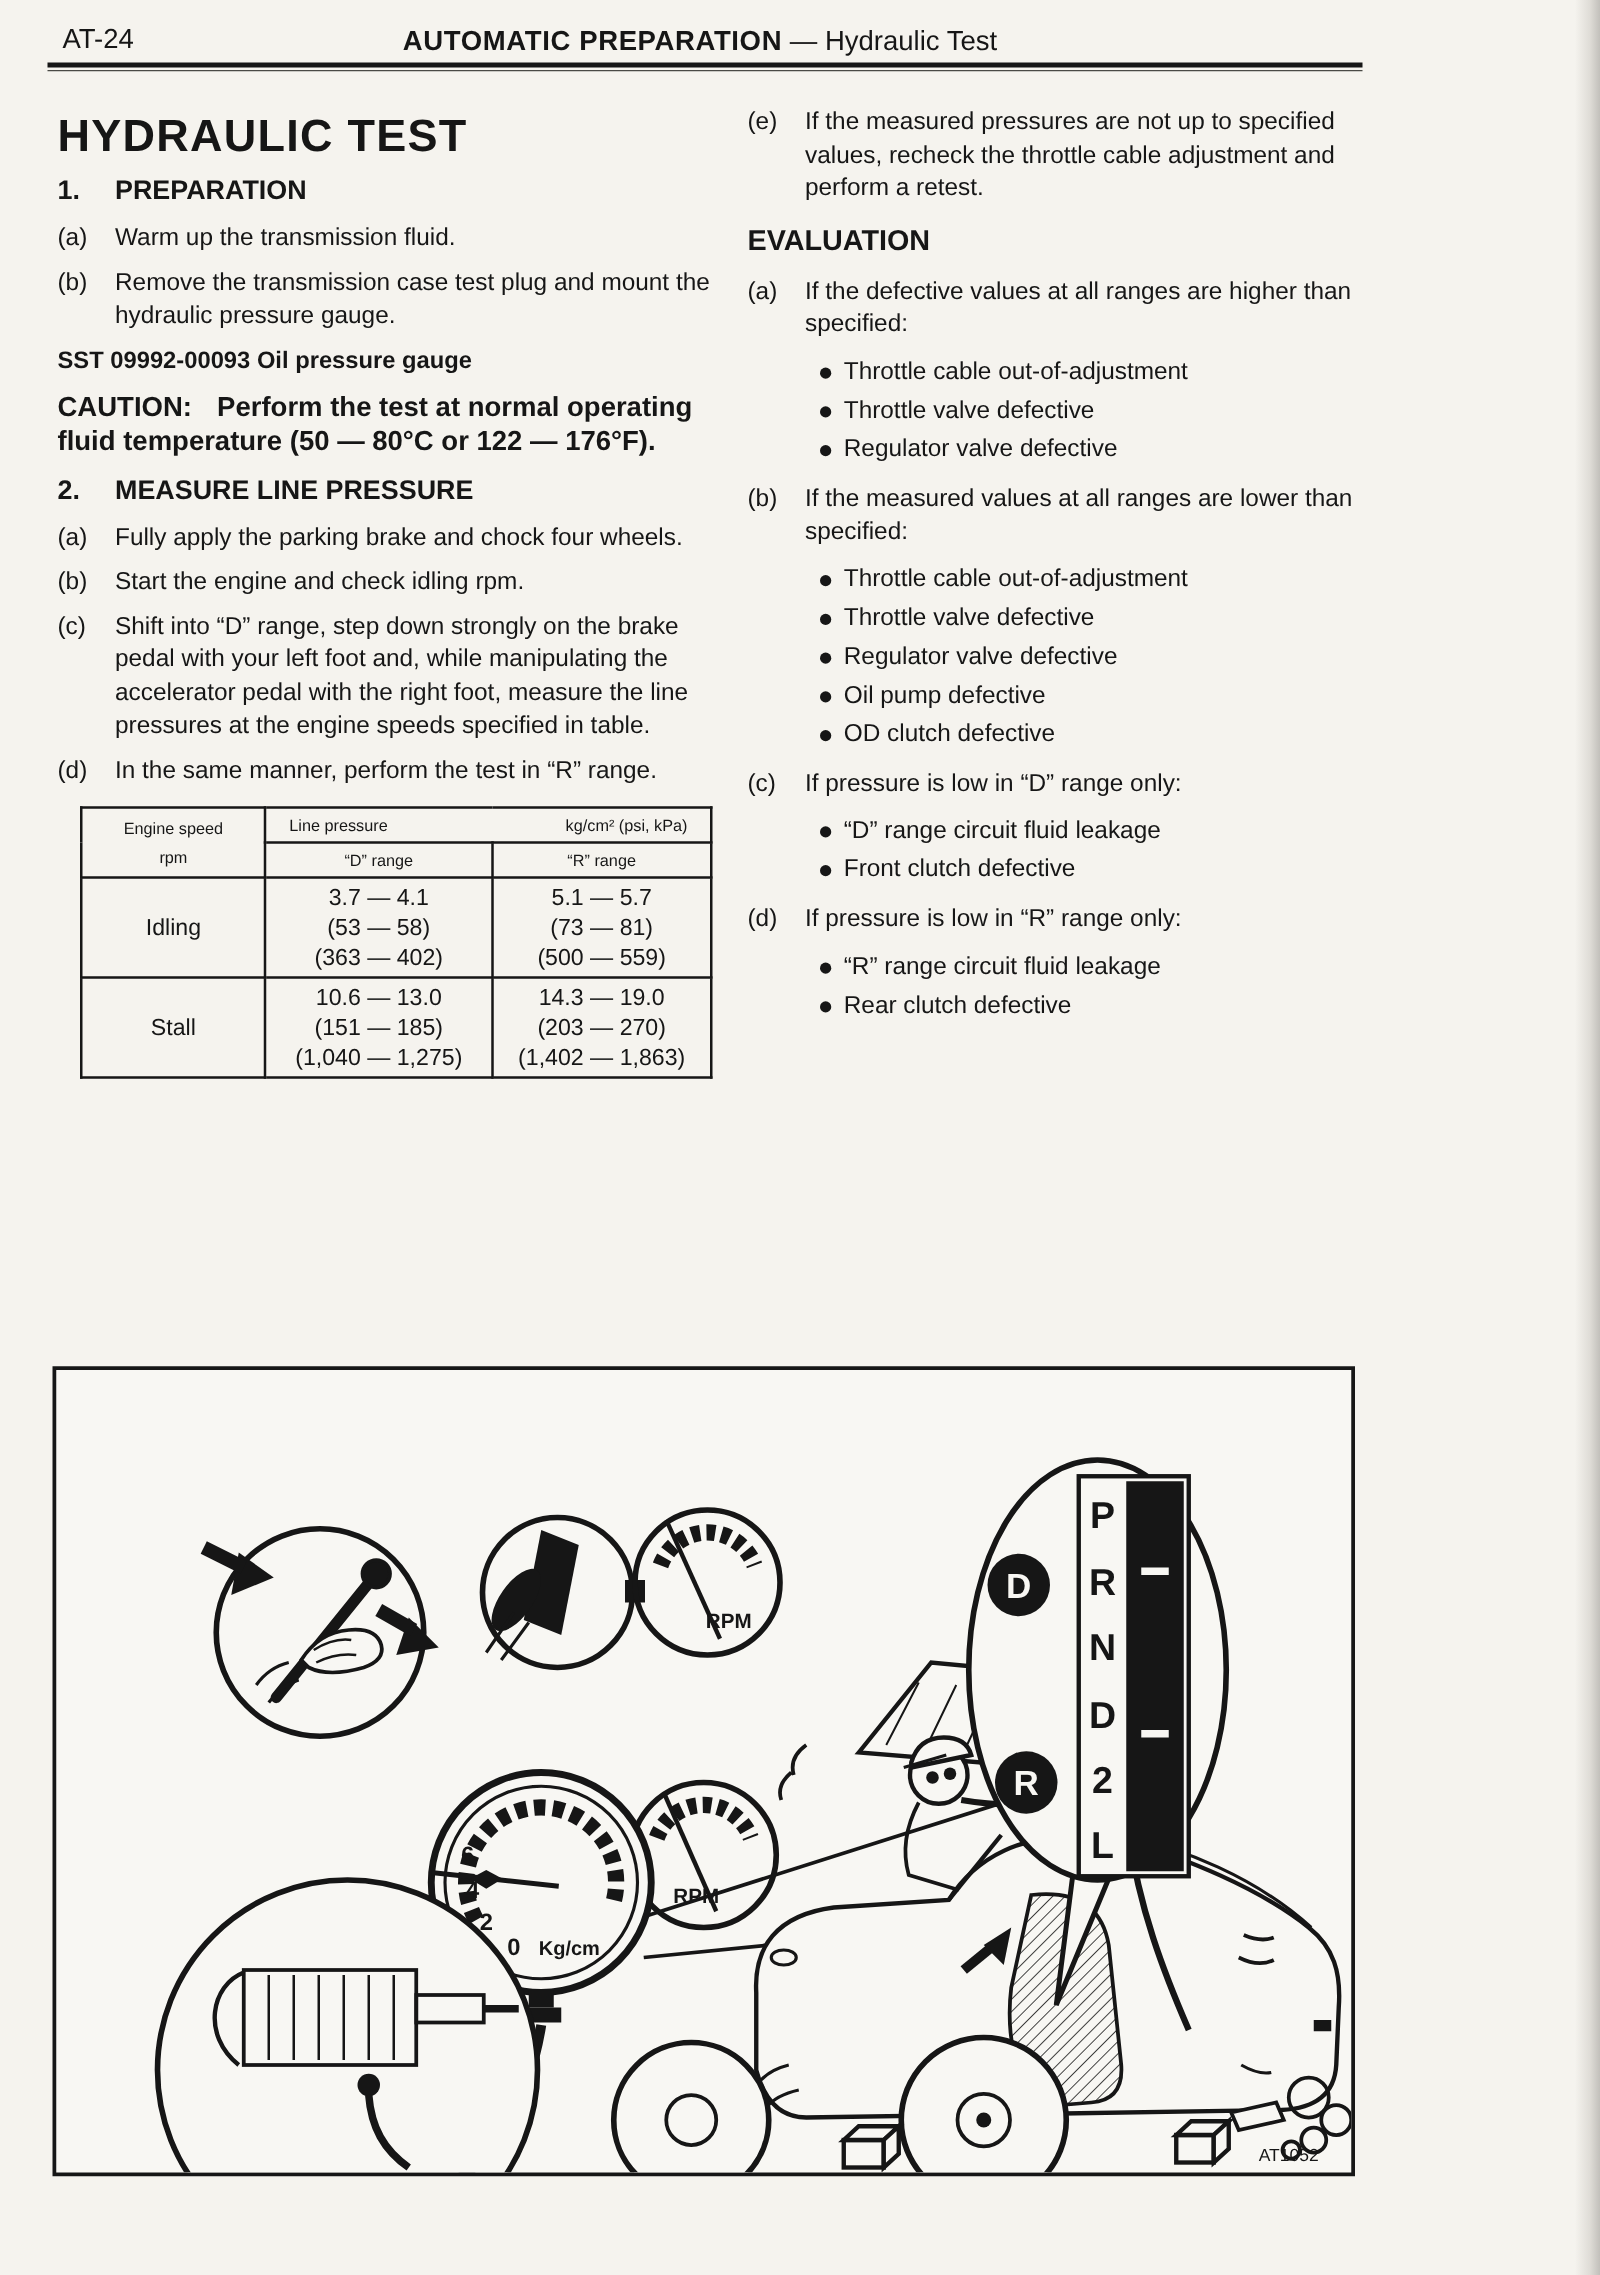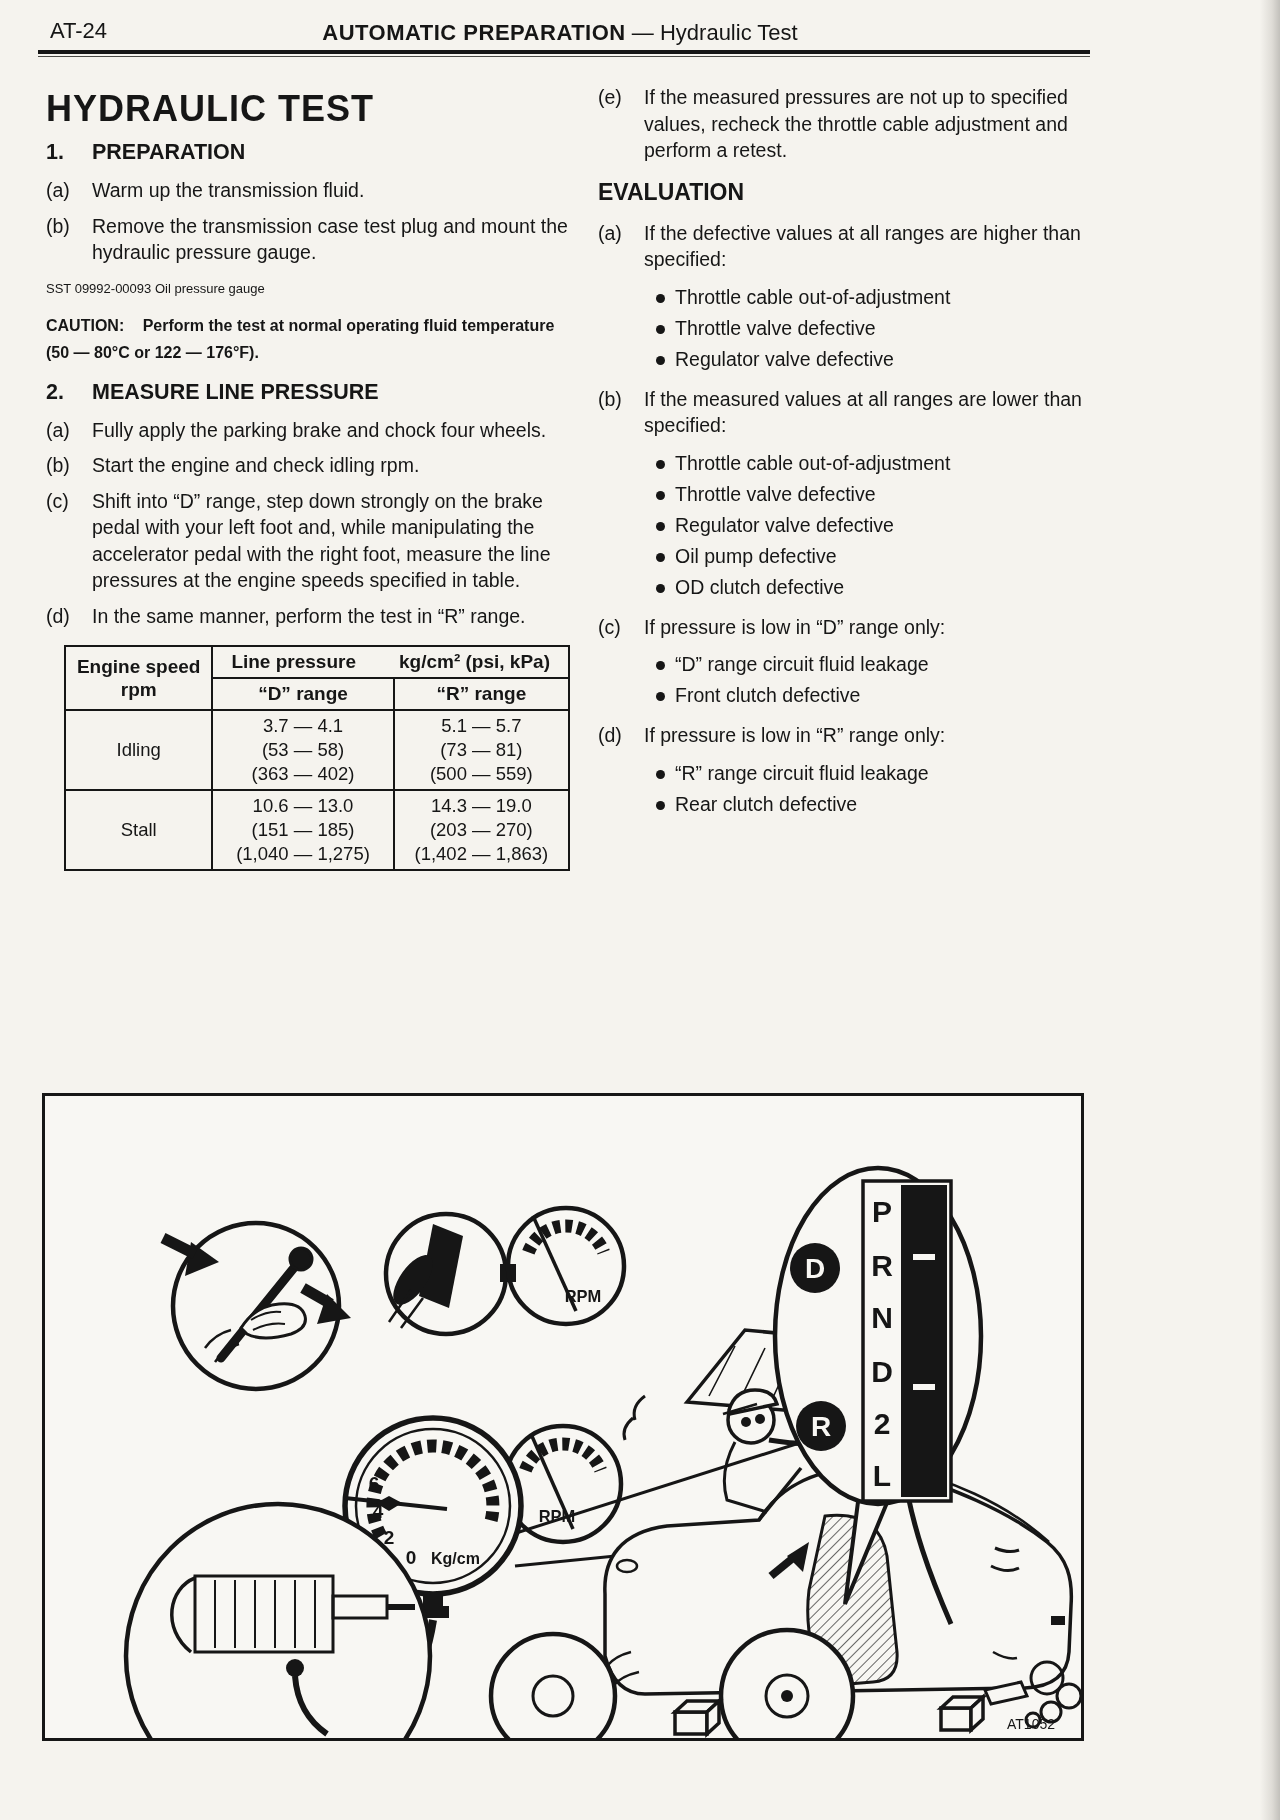--- a/index.html
+++ b/index.html
@@ -21,27 +21,27 @@
   
   .maintitle{position:absolute;left:46px;top:64px;font-size:36px;font-weight:bold;letter-spacing:1px;}
   
   .col-left{position:absolute;left:46px;top:126px;width:524px;}
   .col-right{position:absolute;left:598px;top:84px;width:490px;}
   .sec-head{display:flex;font-weight:bold;font-size:21.5px;margin:14px 0 12px;}
   .sec-head .num{width:46px;flex-shrink:0;}
   .item{display:flex;margin-bottom:9px;font-size:19.5px;line-height:26.5px;}
   .item .lbl{width:46px;flex-shrink:0;}
   .item .txt{flex:1;}
-  .sst{font-size:13px;line-height:27px;margin:3px 0 10px;}
-  .caution{font-weight:bold;font-size:16px;line-height:27px;margin-bottom:4px;}
+  .sst{font-size:19px;line-height:27px;margin:3px 0 10px;font-weight:bold;}
+  .caution{font-weight:bold;font-size:22px;line-height:27px;margin-bottom:4px;}
   .caution .cword{margin-right:14px;}
   
   table.press{border-collapse:collapse;margin:16px 0 0 18px;background:transparent;}
   table.press th,table.press td{border:2px solid #161616;text-align:center;vertical-align:middle;}
-  table.press th{font-size:19px;font-weight:bold;padding:4px 2px;}
+  table.press th{font-size:13px;font-weight:normal;padding:4px 2px;}
   table.press td{font-size:18.5px;line-height:24px;padding:3px 2px;white-space:pre-line;}
   .c-speed{width:142px;} .c-d{width:176px;} .c-r{width:170px;}
   th.spanhead div{display:flex;justify-content:space-between;padding:0 16px;}
   th.twolines{white-space:pre-line;line-height:23px;}
   
   .evalhead{font-weight:bold;font-size:23px;margin:15px 0 14px;}
   ul.bul{list-style:none;margin:3px 0 11px;padding:0 0 0 56px;}
   ul.bul li{position:relative;padding-left:21px;font-size:19.5px;line-height:31px;}
   ul.bul li:before{content:"";position:absolute;left:2px;top:12px;width:9px;height:9px;border-radius:50%;background:#161616;}
   

